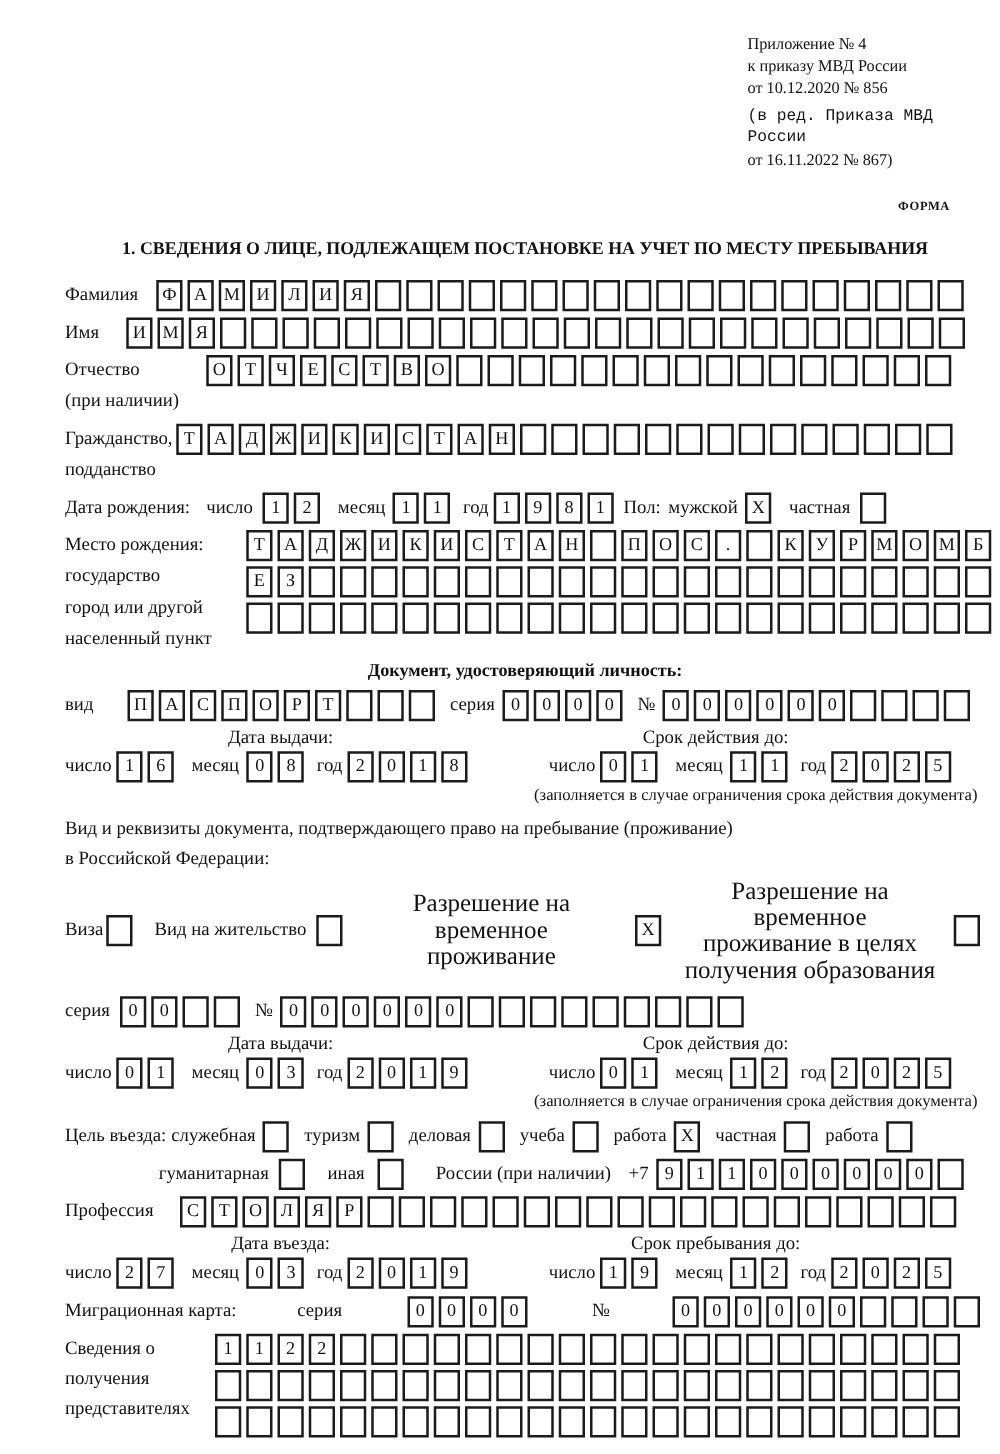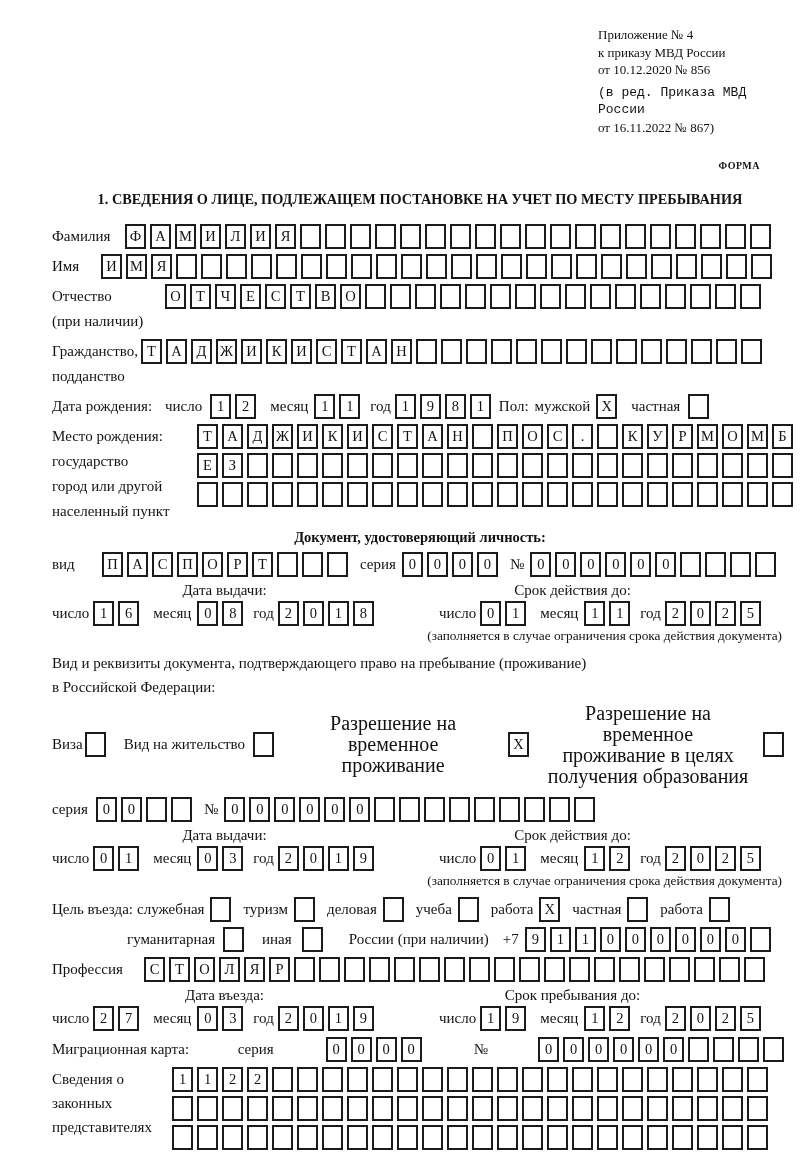--- a/index.html
+++ b/index.html
@@ -651,21 +651,21 @@
         <span class="cbox"></span>
         <span class="cbox"></span>
         <span class="cbox"></span>
         <span class="cbox"></span>
       </span>
   </div>
 
   <div class="frow">
     <div class="lblcol w-rep">
       <div>Сведения о</div>
-      <div>законных</div>
+      <div>получения</div>
       <div>представителях</div>
 
     </div>
     <div class="stack">
       <div class="boxes">
           <span class="cbox">1</span>
           <span class="cbox">1</span>
           <span class="cbox">2</span>
           <span class="cbox">2</span>
           <span class="cbox"></span>

